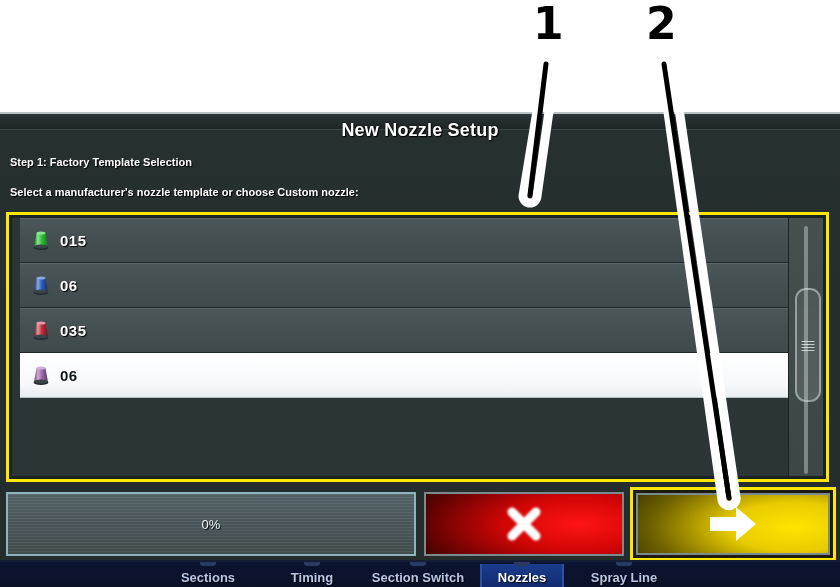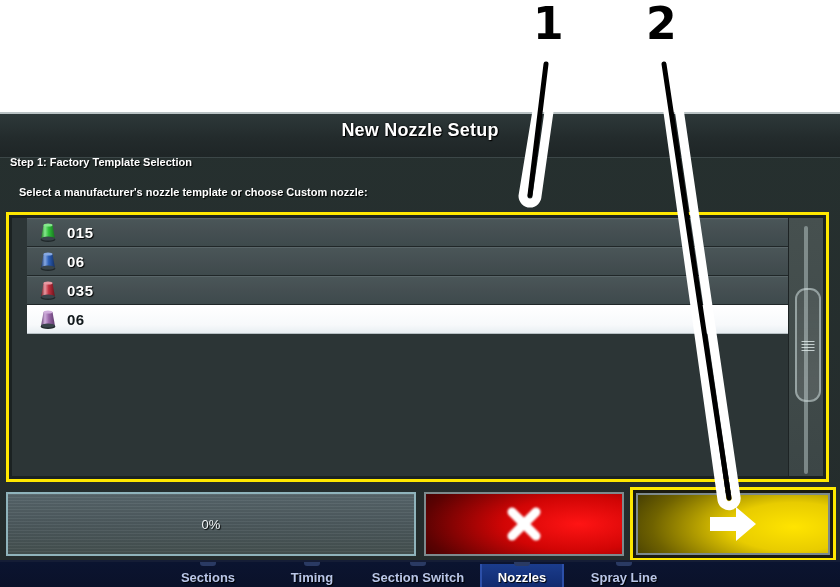--- a/index.html
+++ b/index.html
@@ -21,21 +21,21 @@
     position: absolute;
     left: 0; top: 112px;
     width: 840px; height: 448px;
     background: linear-gradient(to bottom, #26302f 0%, #242c2c 100%);
     border-top: 2px solid #b9c2c4;
     box-sizing: border-box;
   }
   #titlebar {
     position: absolute;
     left: 0; top: 0;
-    width: 840px; height: 44px;
+    width: 840px; height: 16px;
     background: linear-gradient(to bottom, #2d3839 0%, #232b2c 55%, #1e2526 100%);
     box-shadow: inset 0 -1px 0 #3c4748;
   }
   #title-text {
     position: absolute;
     left: 0; top: 0;
     width: 840px;
     line-height: 32px;
     text-align: center;
     color: #ffffff;
@@ -47,21 +47,21 @@
   .step-line {
     position: absolute;
     left: 10px;
     color: #ffffff;
     font-size: 11px;
     font-weight: bold;
     text-shadow: 1px 1px 1px #000;
     white-space: nowrap;
   }
   #step-title { top: 42px; }
-  #step-sub   { top: 72px; margin-left: 9px; }
+  #step-sub   { top: 72px; }
 
   
   #list-highlight {
     position: absolute;
     left: 6px; top: 98px;
     width: 823px; height: 270px;
     border: 3px solid #ffe800;
     background: #1b2222;
     box-sizing: border-box;
     padding: 3px;
@@ -73,22 +73,22 @@
     overflow: hidden;
   }
   #rows {
     position: absolute;
     left: 0; top: 0;
     width: 783px; height: 100%;
     overflow: hidden;
   }
   .row {
     position: relative;
-    height: 29px;
-    margin: 0 0 0 15px;
+    height: 45px;
+    margin: 0 0 0 8px;
     display: flex;
     align-items: center;
     background: linear-gradient(to bottom, #4a5658 0%, #454f52 48%, #3e4a4c 100%);
     border-top: 1px solid #5a6669;
     border-bottom: 1px solid #202728;
     box-sizing: border-box;
   }
   .row.selected {
     background: linear-gradient(to bottom, #ffffff 0%, #f7f9fb 70%, #e8eef2 100%);
     border-top: 1px solid #ffffff;

